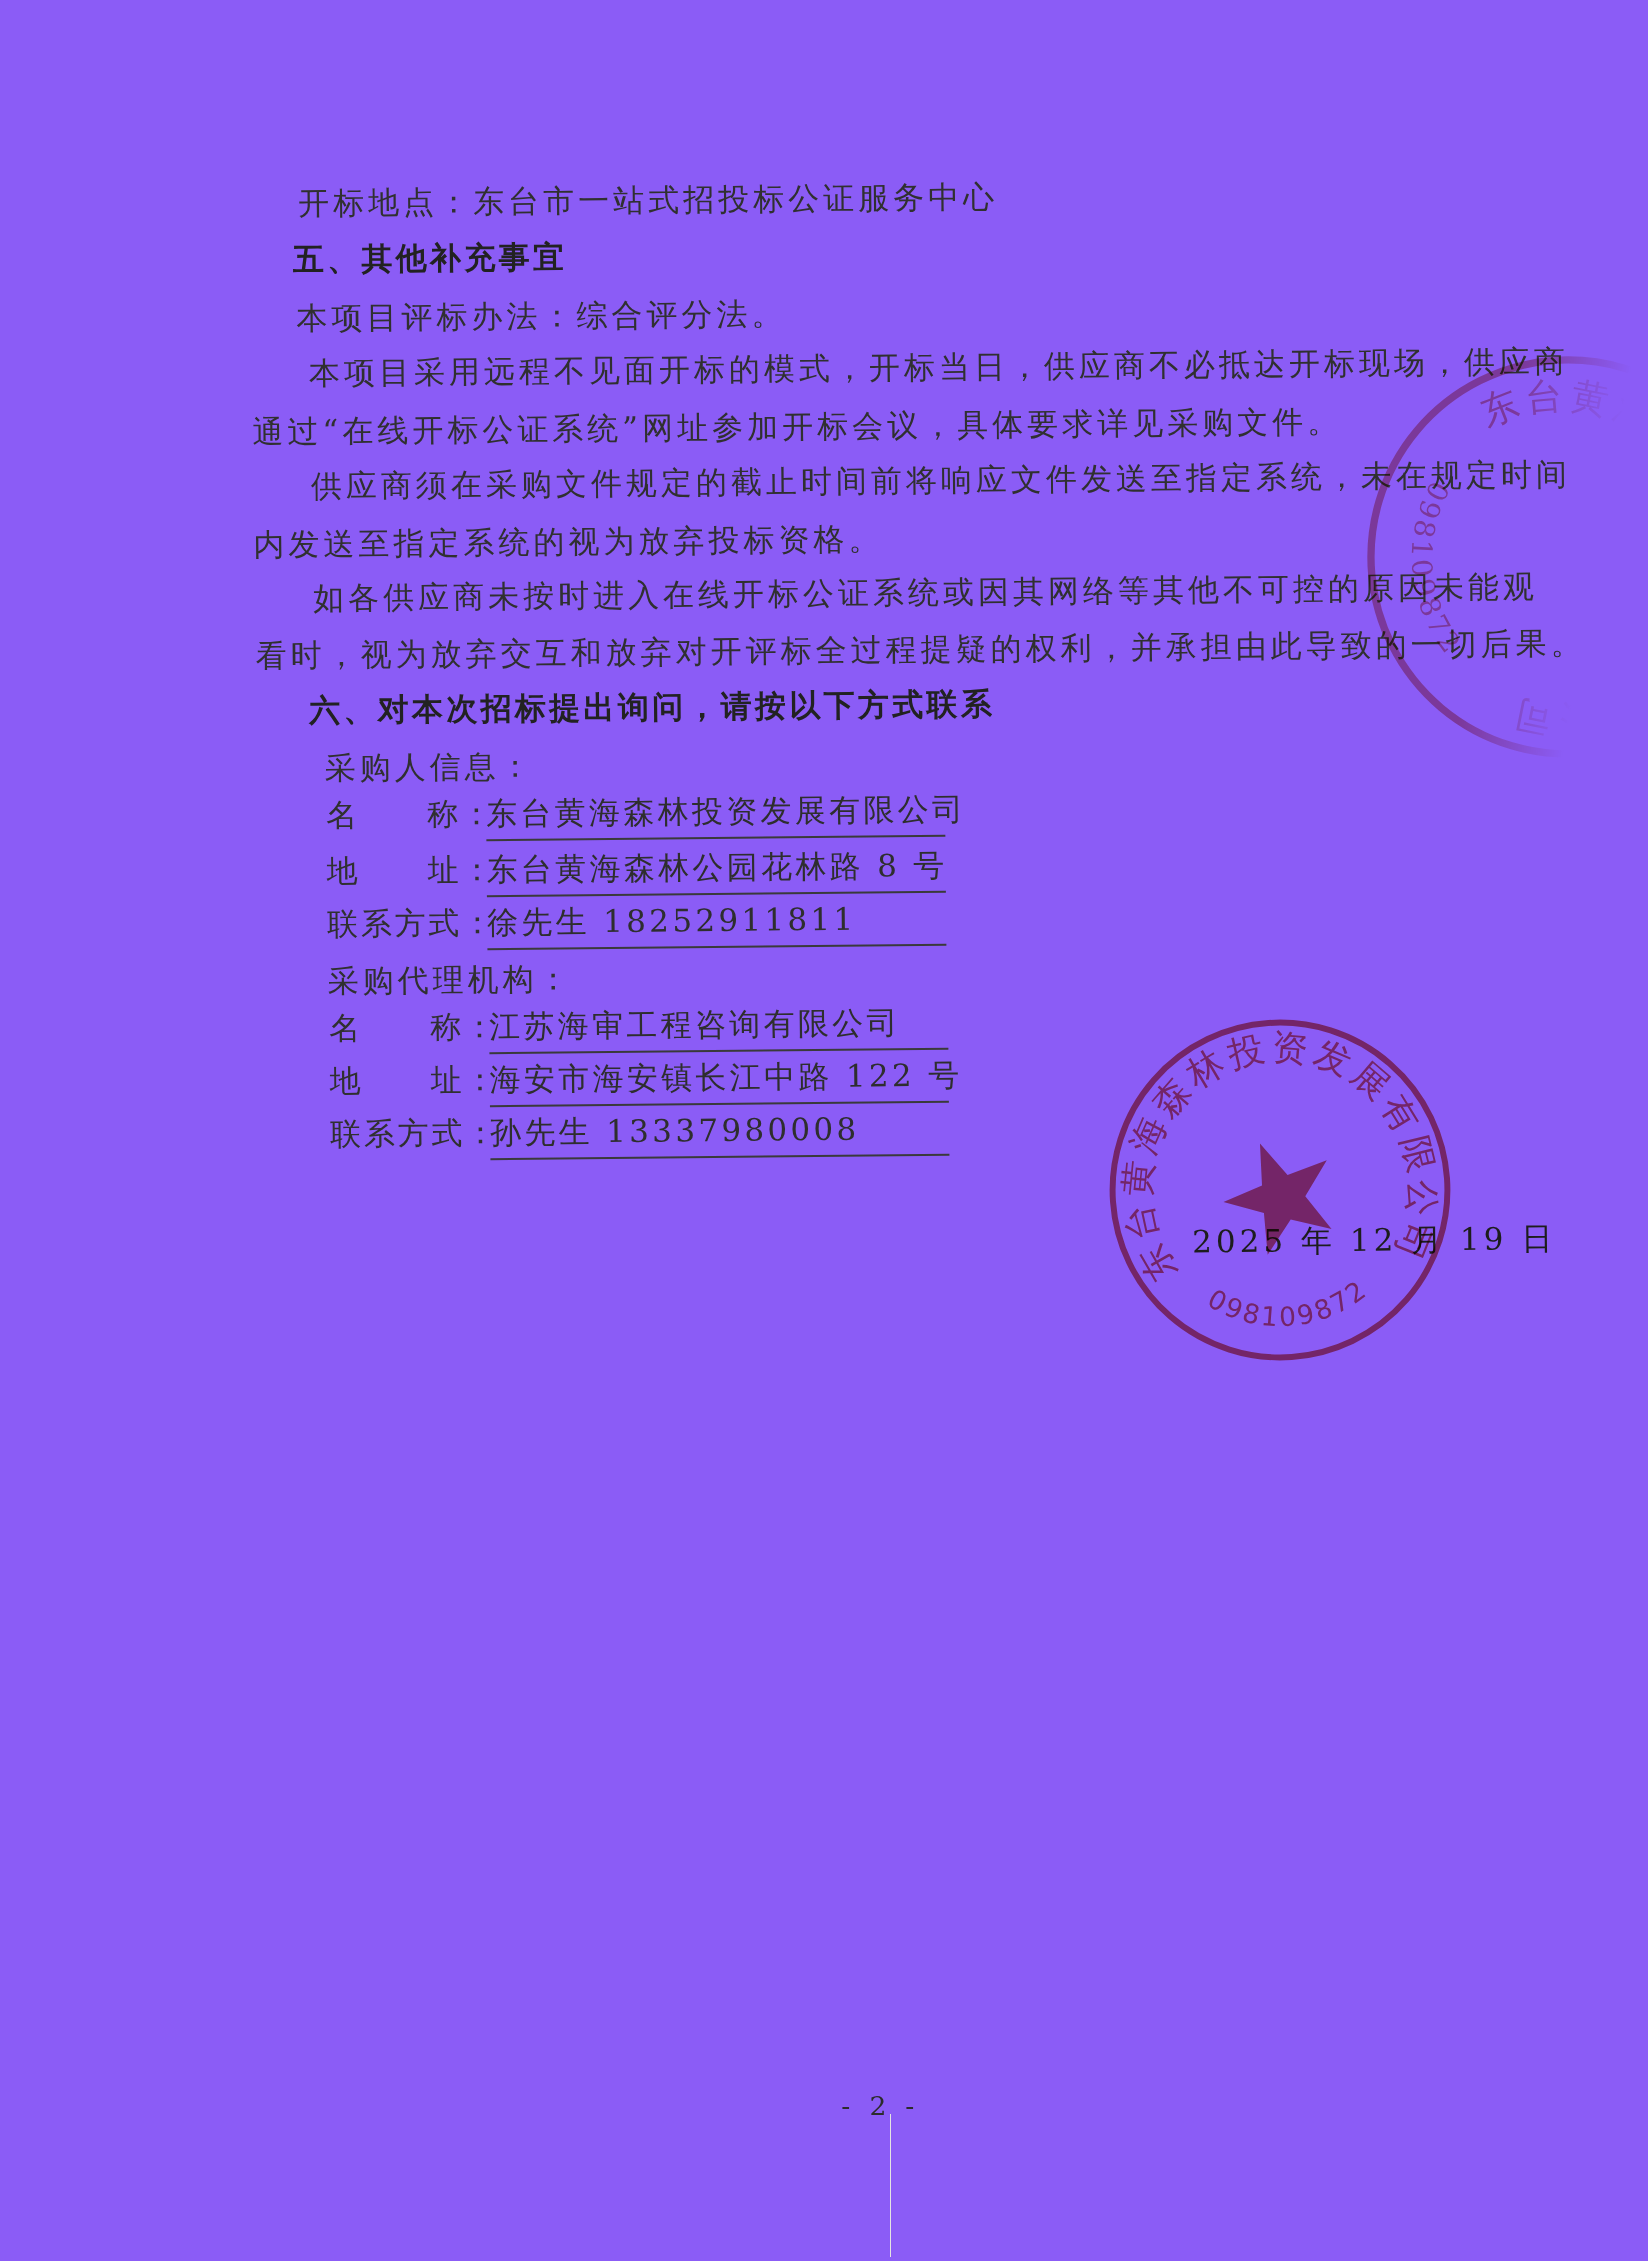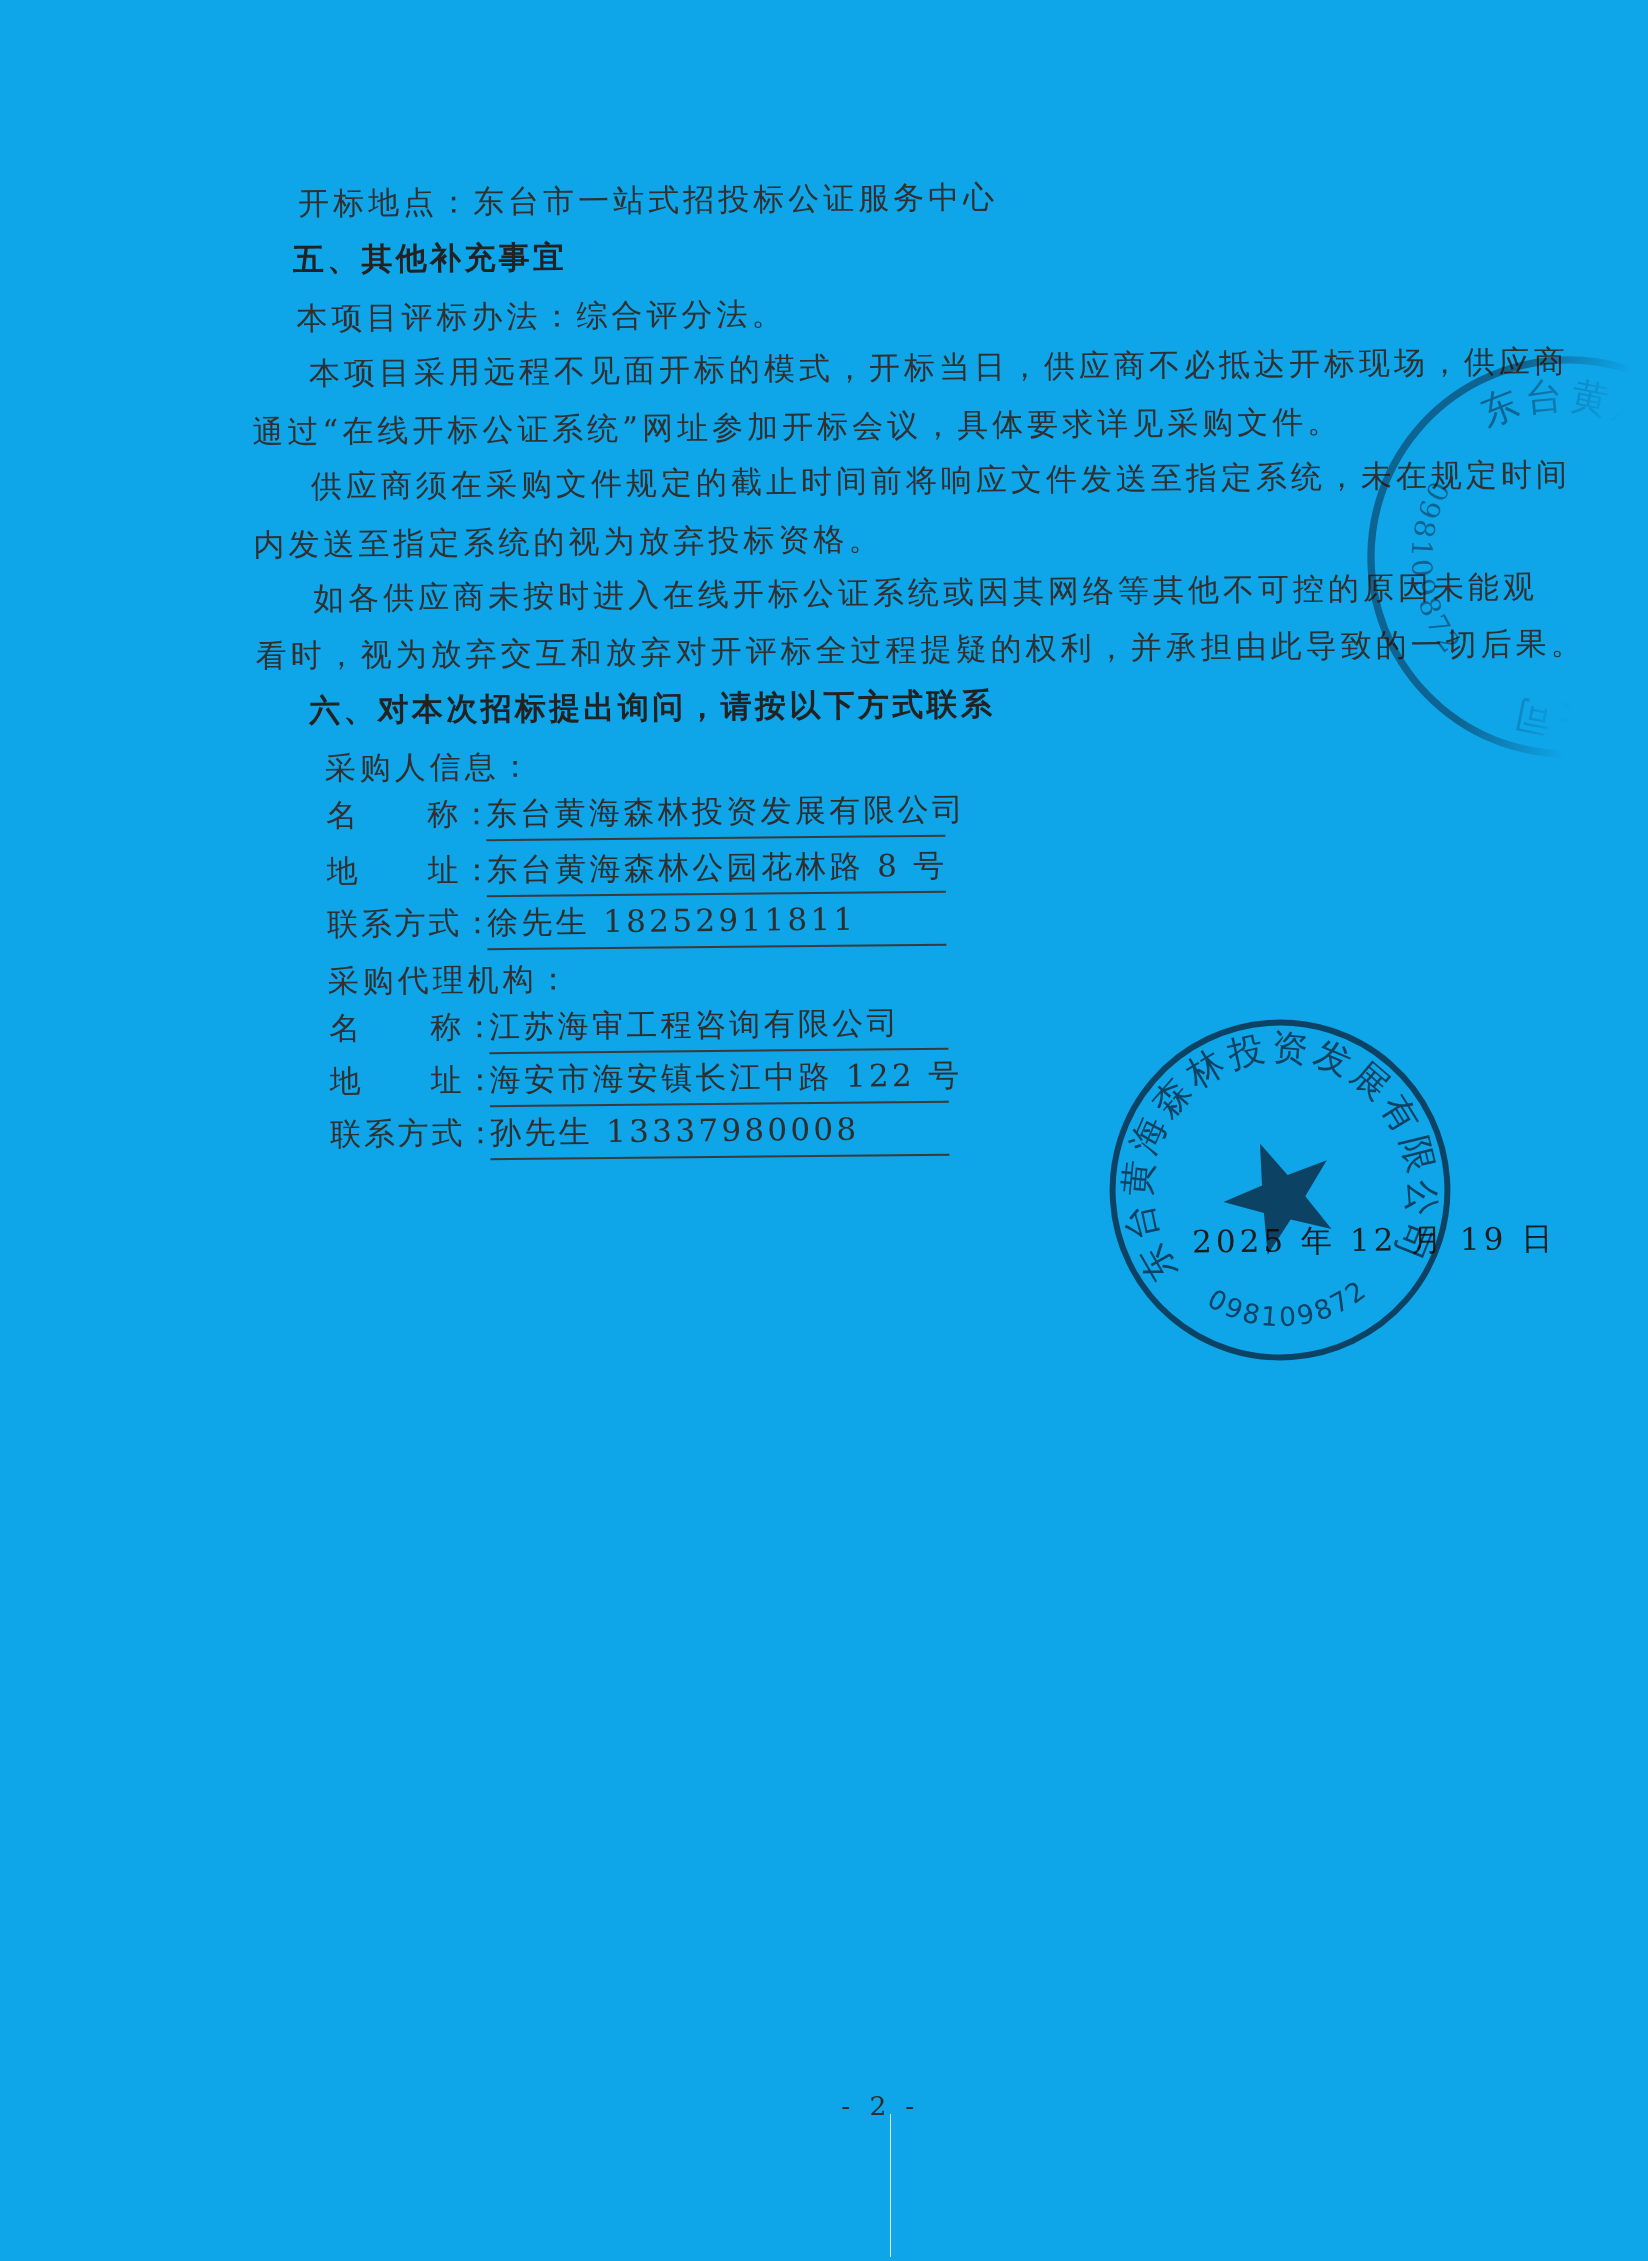--- a/index.html
+++ b/index.html
@@ -4,21 +4,21 @@
 <style>
   html, body {
     margin: 0; padding: 0;
     width: 1649px; height: 2261px;
     background: #fbfbf9;
     overflow: hidden;
     font-family: "DejaVu Serif", "Liberation Serif", serif;
   }
   .page {
     position: absolute; inset: 0;
-    background: #0ea5e9;
+    background: #8b5cf6;
   }
   .content {
     position: absolute; inset: 0;
     transform: rotate(-0.55deg);
     transform-origin: 50% 40%;
   }
   .line {
     position: absolute;
     font-size: 31px;
     color: #303030;

